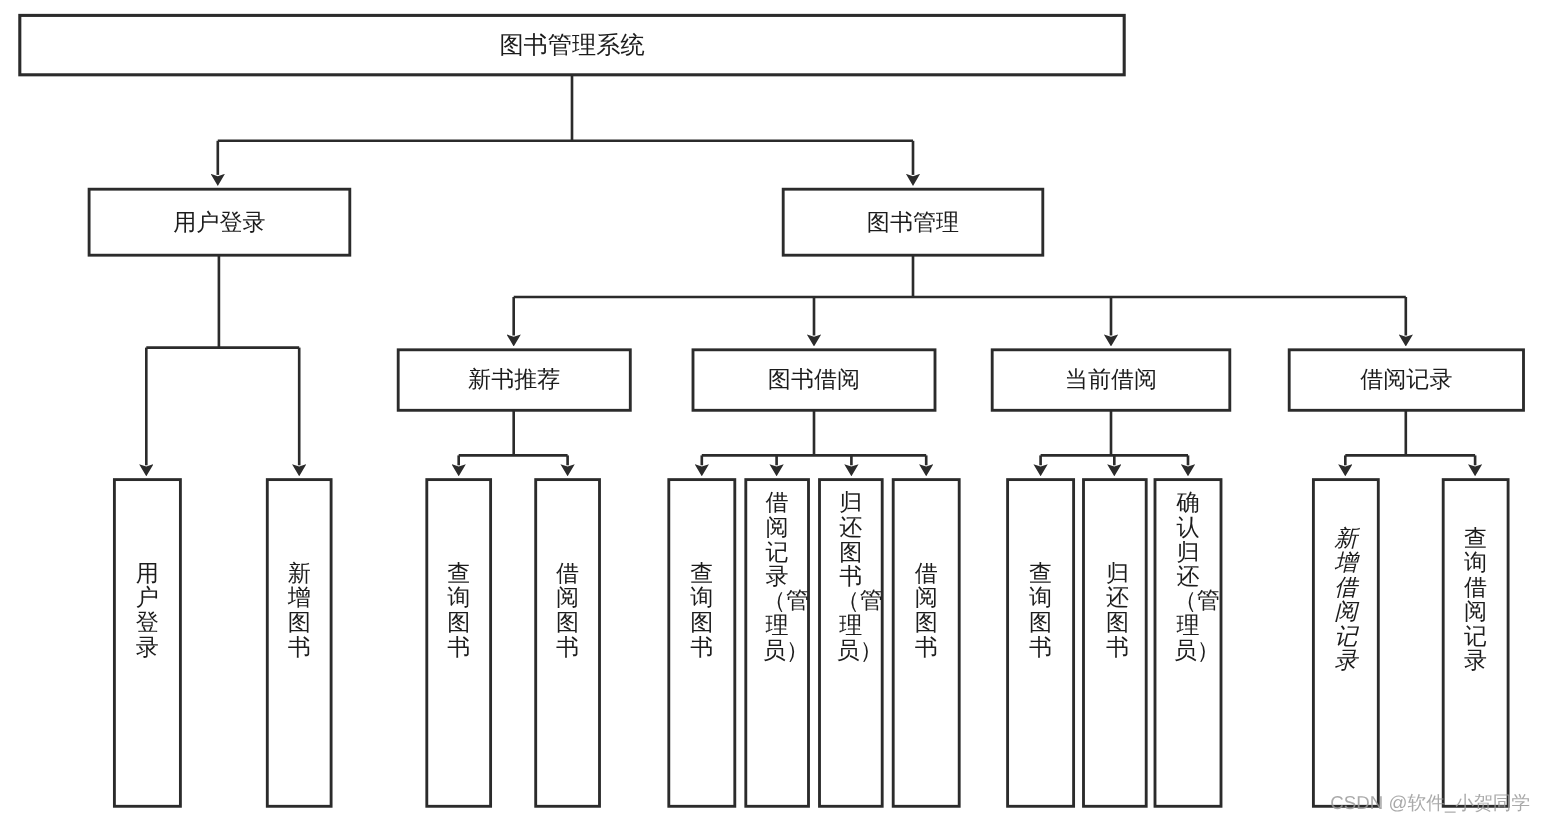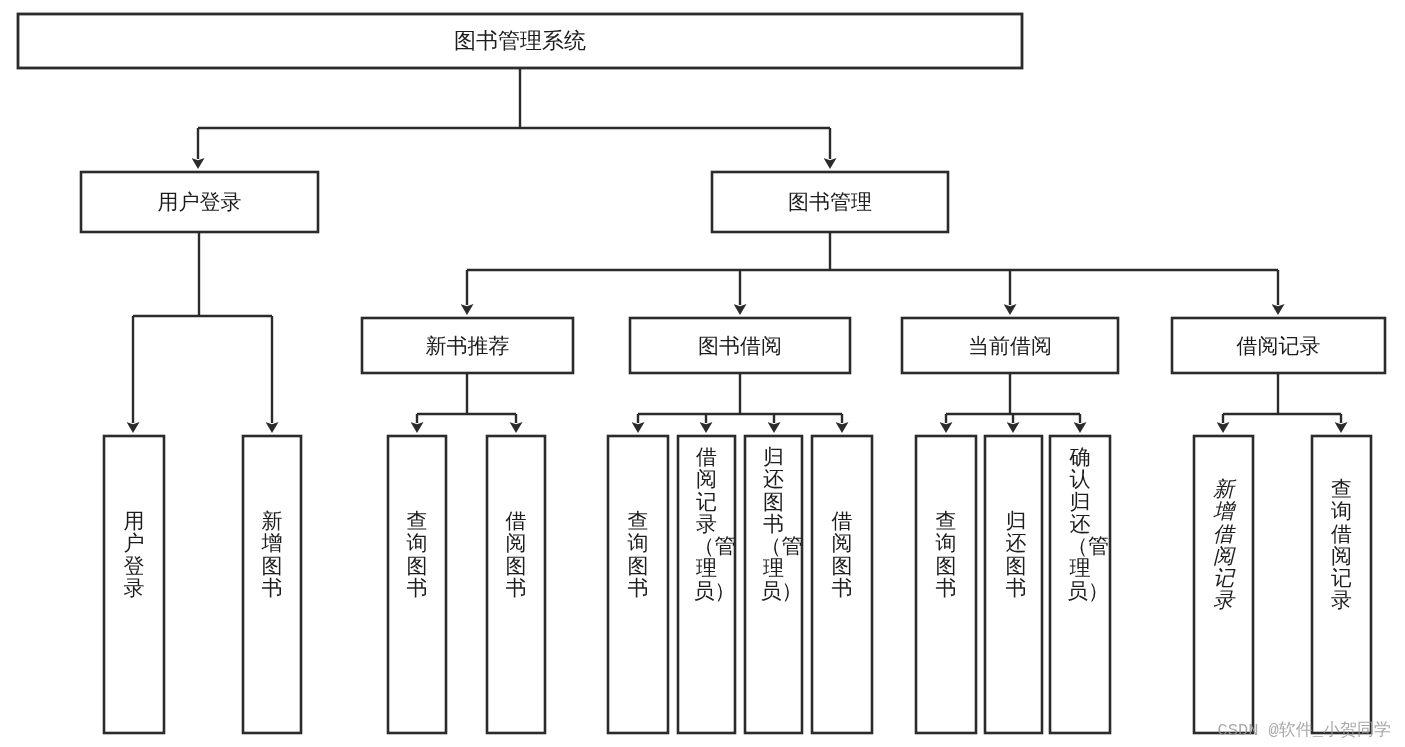--- a/index.html
+++ b/index.html
@@ -73,21 +73,21 @@
     width: 26px;
     white-space: normal;
     word-break: break-all;
     letter-spacing: 0;
     pointer-events: none;
   }
   #watermark {
     position: absolute;
     right: 14px;
     bottom: 6px;
-    font-family: Liberation Mono, monospace;
+    font-family: Liberation Sans, sans-serif;
     font-size: 17px;
     color: #9b9b9b;
     opacity: 0.85;
     white-space: nowrap;
     pointer-events: none;
   }
 </style>
 </head>
 <body>
 

